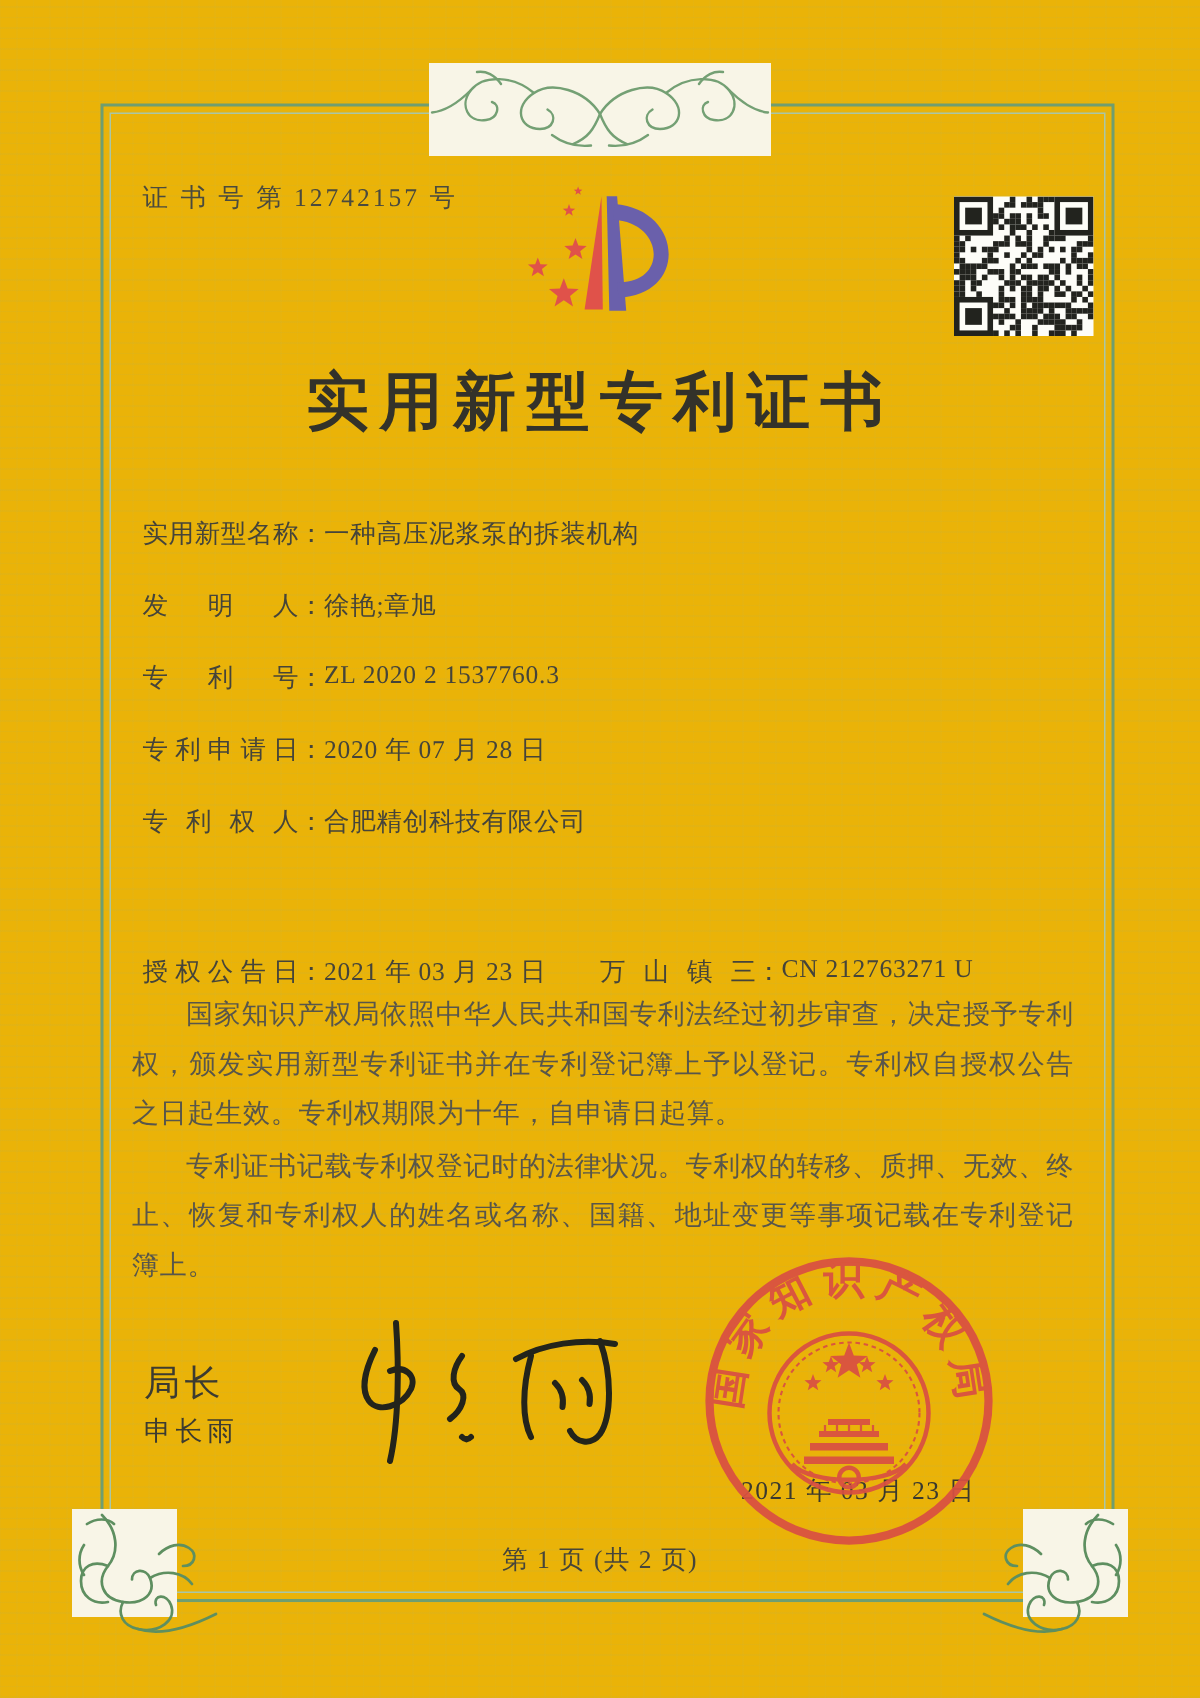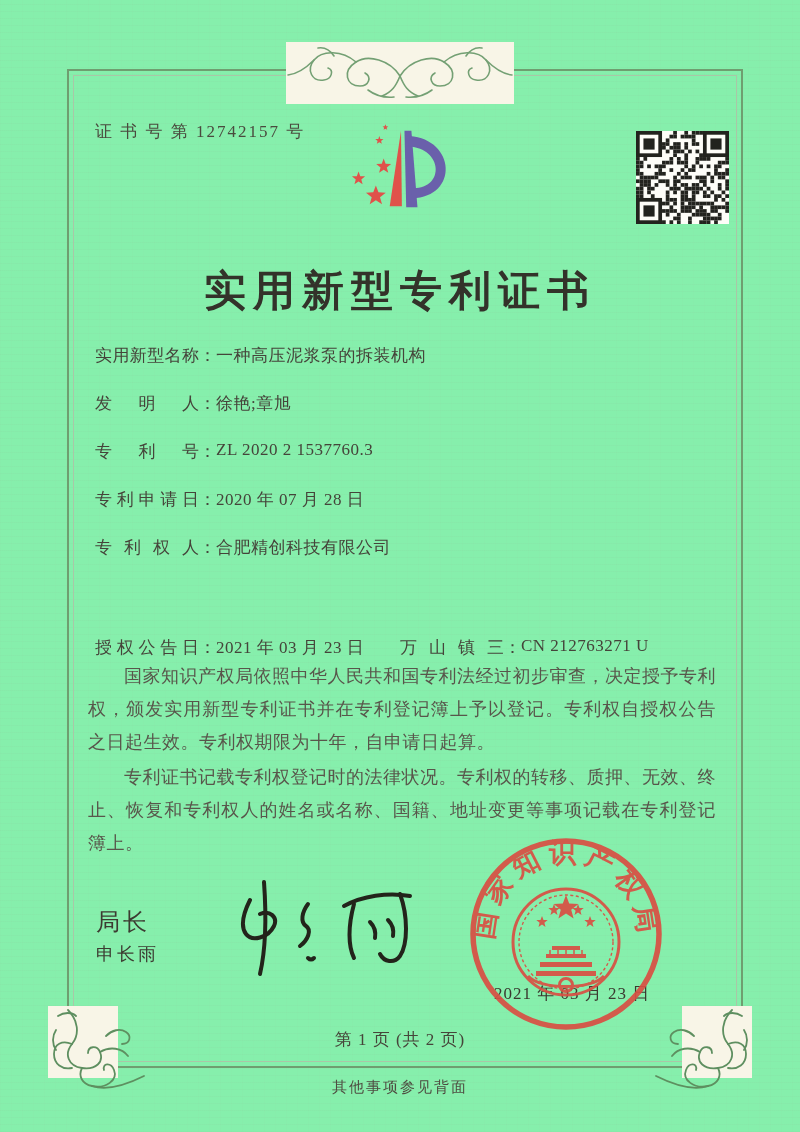--- a/index.html
+++ b/index.html
@@ -1,31 +1,31 @@
 <!DOCTYPE html>
 <html><head>
 <meta charset="utf-8">
 <style>
   html,body{margin:0;padding:0;}
   body{width:800px;height:1132px;font-family:"Liberation Serif",serif;}
   .page{position:relative;width:800px;height:1132px;overflow:hidden;
-        background:#86efac;color:#3f3e35;}
+        background:#eab308;color:#3f3e35;}
   .page::before{content:"";position:absolute;inset:0;pointer-events:none;
         background:repeating-linear-gradient(0deg, rgba(140,175,140,0.07) 0 1px, transparent 1px 7px),
                    repeating-linear-gradient(90deg, rgba(160,185,150,0.04) 0 1px, transparent 1px 11px);}
   .frame-outer{position:absolute;left:67px;top:69px;right:57px;bottom:64px;
         border:2px solid #6f9e70;}
   .frame-inner{position:absolute;left:73px;top:75px;right:63px;bottom:70px;
         border:1px solid #a9c7a7;}
   .abs{position:absolute;}
   .cert-no{left:95px;top:120px;font-size:17px;letter-spacing:2px;color:#4a4a3e;white-space:nowrap;}
   .logo{left:336px;top:112px;width:130px;height:114px;}
   .qr{left:636px;top:131px;width:93px;height:93px;background:#fdfdf8;}
   .title{left:0;top:240px;width:100%;text-align:center;font-size:42px;font-weight:700;
-        letter-spacing:7px;color:#33322a;white-space:nowrap;margin-top:23px;}
+        letter-spacing:7px;color:#33322a;white-space:nowrap;}
   .frow{position:absolute;left:95px;font-size:17px;color:#45443a;white-space:nowrap;}
   .lbl{display:inline-block;width:104px;text-align:justify;text-align-last:justify;vertical-align:top;}
   .colon{display:inline-block;vertical-align:top;}
   .val{display:inline-block;vertical-align:top;letter-spacing:0.5px;}
   .f1{top:344px}.f2{top:392px}.f3{top:440px}.f4{top:488px}.f5{top:536px}.f6{top:584px}.f7{top:636px}
   .grant-no{position:absolute;left:305px;top:0;white-space:nowrap;}
   .paras{position:absolute;left:88px;top:660px;width:628px;font-size:18px;line-height:1.82;
         color:#58564b;text-align:justify;letter-spacing:0.5px;}
   .paras p{margin:0 0 3px 0;text-indent:2em;}
   .sig-title{left:96px;top:906px;font-size:24px;color:#3c3b31;letter-spacing:3px;}
@@ -420,15 +420,14 @@
       <rect x="80" y="120" width="40" height="4" stroke="none"></rect>
       <rect x="74" y="128" width="52" height="5" stroke="none"></rect>
       <rect x="70" y="137" width="60" height="5" stroke="none"></rect>
       <path d="M84 116 L84 120 M92 116 L92 120 M100 116 L100 120 M108 116 L108 120 M116 116 L116 120" stroke-width="1.5"></path>
       <circle cx="100" cy="151" r="6.5" fill="none" stroke-width="3"></circle>
       <path d="M62 142 C74 156 126 156 138 142" fill="none" stroke-width="3"></path>
     </g>
   </svg>
 
   <div class="abs page-info">第 1 页 (共 2 页)</div>
-  <div class="abs back-note">其他事项参见背面</div>
 
 </div>
 
 </body></html>

